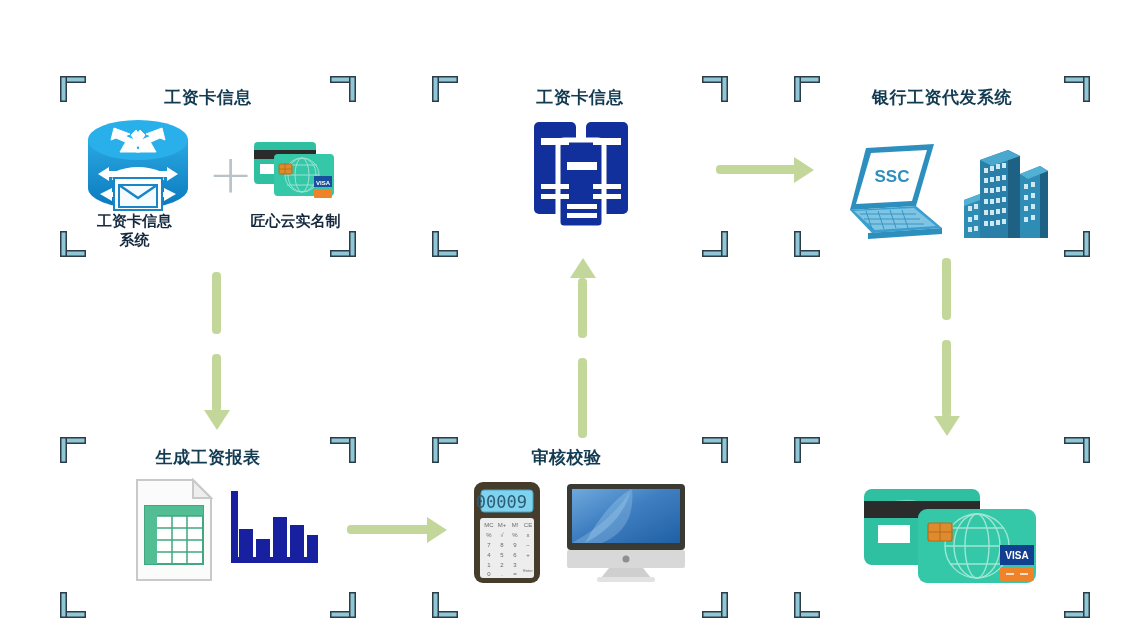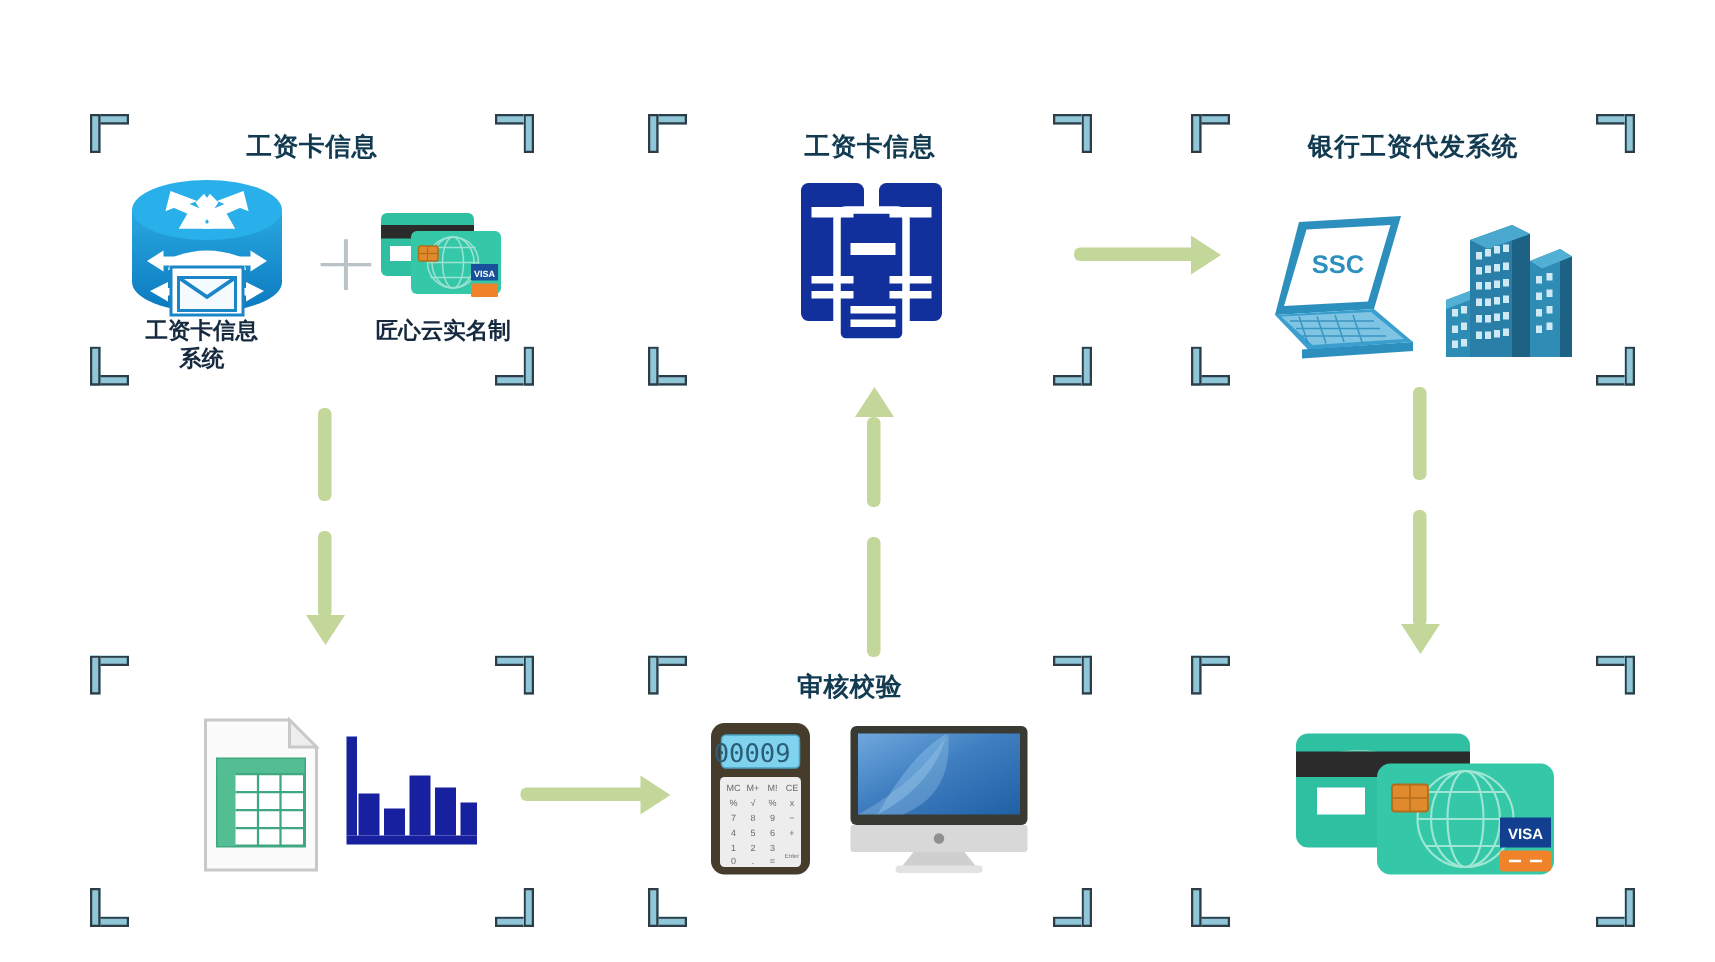--- a/index.html
+++ b/index.html
@@ -160,20 +160,21 @@
       </div>
     <div class="brk br" style="left:1064px;top:592px">
         <i class="h"></i>
         <i class="v"></i>
       </div>
   </div>
 
   <div class="ptitle" style="left:60px;top:86px;width:296px">工资卡信息</div>
   <div class="ptitle" style="left:432px;top:86px;width:296px">工资卡信息</div>
   <div class="ptitle" style="left:794px;top:86px;width:296px">银行工资代发系统</div>
+  <div class="ptitle" style="left:60px;top:446px;width:296px">生成工资报表</div>
   <div class="ptitle" style="left:432px;top:446px;width:269px">审核校验</div>
 
   <svg class="icon" style="left:80px;top:112px" width="116" height="106" viewBox="0 0 116 106">
     <defs>
       <linearGradient id="rg1" x1="0" y1="0" x2="0" y2="1">
         <stop offset="0" stop-color="#29a8e0"></stop>
           <stop offset="1" stop-color="#0b79bf"></stop>
       </linearGradient>
     </defs>
     <path d="M8 28 h100 v48 a50 20 0 0 1 -100 0 z" fill="url(#rg1)"></path>

